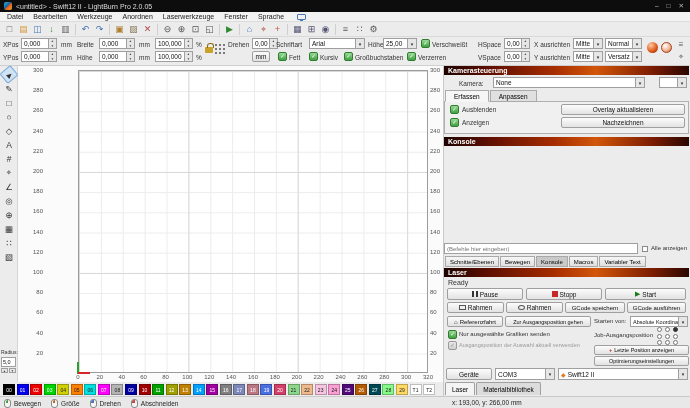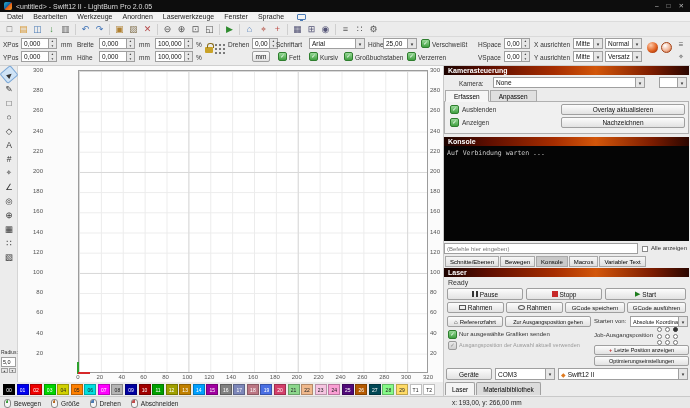--- a/index.html
+++ b/index.html
@@ -311,21 +311,20 @@
       <div class="ctab">Anpassen</div>
     </div>
   <span class="toggle" style="left:6px;top:39px"></span>
   <span class="lbl" style="left:18px;top:40px">Ausblenden</span>
   <div class="btn" style="left:117px;top:38px;width:124px;height:11px">Overlay aktualisieren</div>
   <span class="toggle" style="left:6px;top:52px"></span>
   <span class="lbl" style="left:18px;top:53px">Anzeigen</span>
   <div class="btn" style="left:117px;top:51px;width:124px;height:11px">Nachzeichnen</div>
 
   <div class="redhdr" style="top:71px">Konsole</div>
-  <div id="console-box"><span>Auf Verbindung warten ...</span></div>
   <input class="cmdinput" placeholder="(Befehle hier eingeben)" style="">
   <span class="chk" style="left:198px;top:180px"></span>
   <span class="lbl" style="left:207px;top:179px;font-size:6px">Alle anzeigen</span>
 
   <div id="dock-tabs">
       <div class="dtab">Schnitte/Ebenen</div>
       <div class="dtab">Bewegen</div>
       <div class="dtab active">Konsole</div>
       <div class="dtab">Macros</div>
       <div class="dtab">Variabler Text</div>

